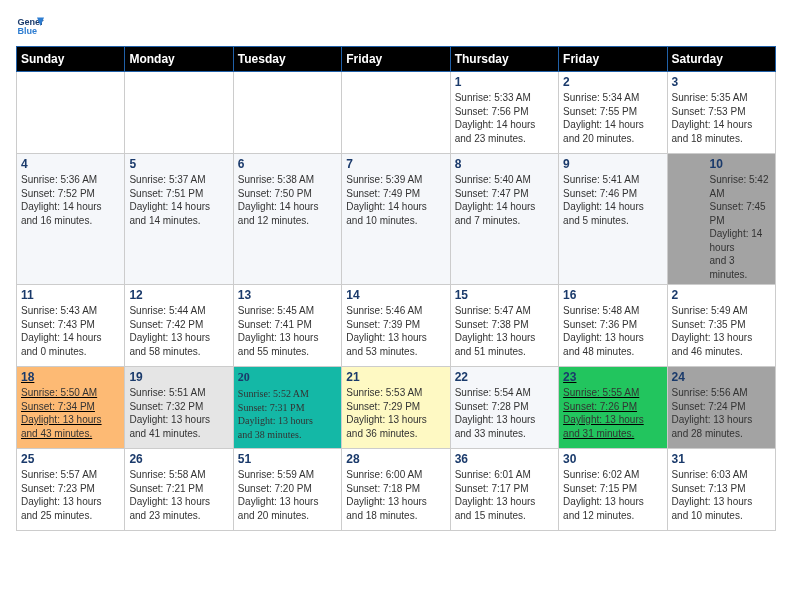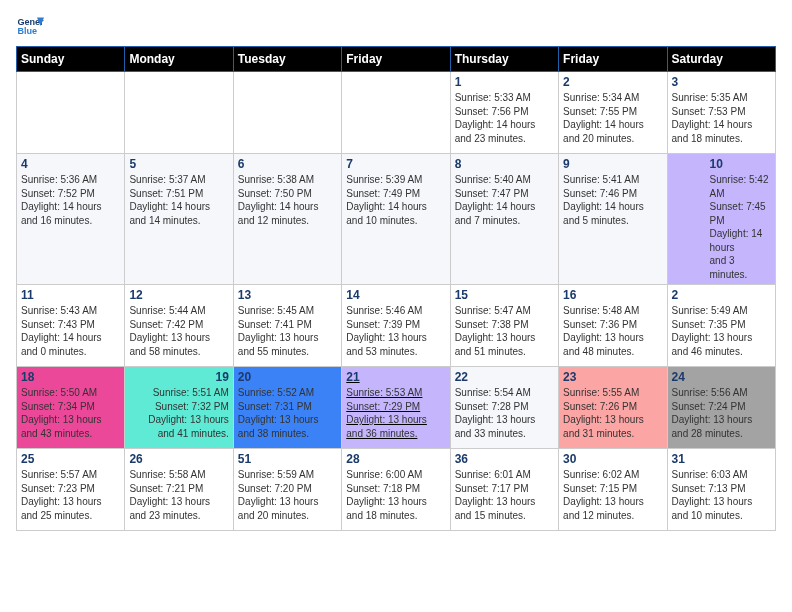--- a/index.html
+++ b/index.html
@@ -154,21 +154,21 @@
             <div class="day-info">Sunrise: 5:39 AM<br>Sunset: 7:49 PM<br>Daylight: 14 hours<br>and 10 minutes.</div>
           </td>
           <td style="background: rgb(245, 247, 250);">
             <span class="day-num">8</span>
             <div class="day-info">Sunrise: 5:40 AM<br>Sunset: 7:47 PM<br>Daylight: 14 hours<br>and 7 minutes.</div>
           </td>
           <td style="background: rgb(245, 247, 250);">
             <span class="day-num">9</span>
             <div class="day-info">Sunrise: 5:41 AM<br>Sunset: 7:46 PM<br>Daylight: 14 hours<br>and 5 minutes.</div>
           </td>
-          <td style="background: #c4b5fd; padding-left: 42px;">
+          <td style="background: #a3a3a3; padding-left: 42px;">
             <span class="day-num">10</span>
             <div class="day-info">Sunrise: 5:42 AM<br>Sunset: 7:45 PM<br>Daylight: 14 hours<br>and 3 minutes.</div>
           </td>
         </tr>
         <tr>
           <td>
             <span class="day-num">11</span>
             <div class="day-info">Sunrise: 5:43 AM<br>Sunset: 7:43 PM<br>Daylight: 14 hours<br>and 0 minutes.</div>
           </td>
           <td>
@@ -190,41 +190,41 @@
           <td>
             <span class="day-num">16</span>
             <div class="day-info">Sunrise: 5:48 AM<br>Sunset: 7:36 PM<br>Daylight: 13 hours<br>and 48 minutes.</div>
           </td>
           <td>
             <span class="day-num">2</span>
             <div class="day-info">Sunrise: 5:49 AM<br>Sunset: 7:35 PM<br>Daylight: 13 hours<br>and 46 minutes.</div>
           </td>
         </tr>
         <tr>
-          <td style="background: #ec4899;">
+          <td style="background: #fdba74; text-decoration: underline;">
             <span class="day-num">18</span>
             <div class="day-info">Sunrise: 5:50 AM<br>Sunset: 7:34 PM<br>Daylight: 13 hours<br>and 43 minutes.</div>
           </td>
-          <td style="background: #5eead4; text-align: right;">
+          <td style="background: #e5e5e5;">
             <span class="day-num">19</span>
             <div class="day-info">Sunrise: 5:51 AM<br>Sunset: 7:32 PM<br>Daylight: 13 hours<br>and 41 minutes.</div>
           </td>
-          <td style="background: #3b82f6;">
+          <td style="background: #14b8a6; font-family: Liberation Serif, serif;">
             <span class="day-num">20</span>
             <div class="day-info">Sunrise: 5:52 AM<br>Sunset: 7:31 PM<br>Daylight: 13 hours<br>and 38 minutes.</div>
           </td>
-          <td style="background: #c4b5fd; text-decoration: underline;">
+          <td style="background: #fef9c3;">
             <span class="day-num">21</span>
             <div class="day-info">Sunrise: 5:53 AM<br>Sunset: 7:29 PM<br>Daylight: 13 hours<br>and 36 minutes.</div>
           </td>
           <td style="background: rgb(245, 247, 250);">
             <span class="day-num">22</span>
             <div class="day-info">Sunrise: 5:54 AM<br>Sunset: 7:28 PM<br>Daylight: 13 hours<br>and 33 minutes.</div>
           </td>
-          <td style="background: #fca5a5;">
+          <td style="background: #22c55e; text-decoration: underline;">
             <span class="day-num">23</span>
             <div class="day-info">Sunrise: 5:55 AM<br>Sunset: 7:26 PM<br>Daylight: 13 hours<br>and 31 minutes.</div>
           </td>
           <td style="background: #a3a3a3;">
             <span class="day-num">24</span>
             <div class="day-info">Sunrise: 5:56 AM<br>Sunset: 7:24 PM<br>Daylight: 13 hours<br>and 28 minutes.</div>
           </td>
         </tr>
         <tr>
           <td>

